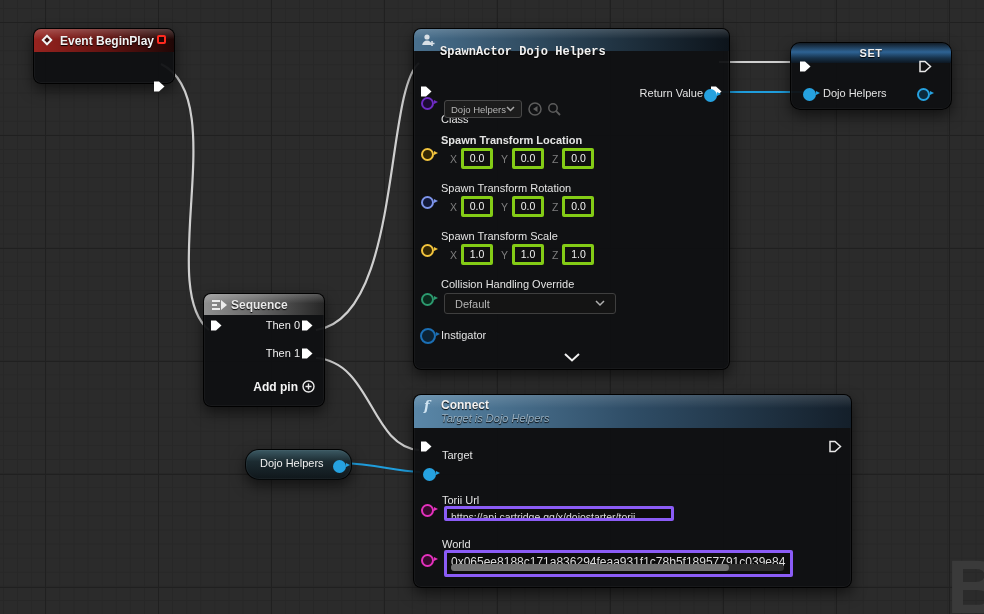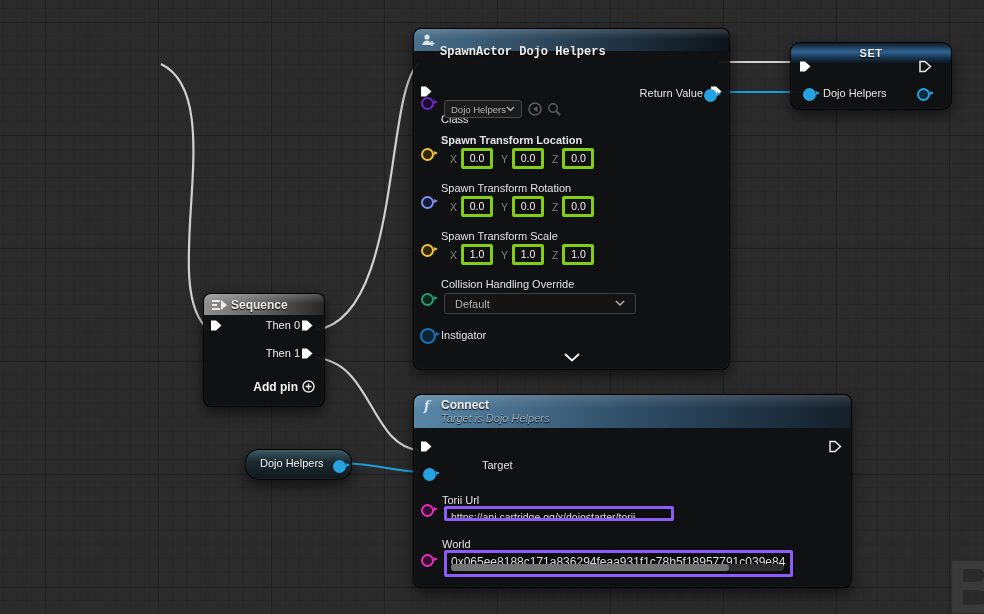--- a/index.html
+++ b/index.html
@@ -65,20 +65,29 @@
 
   <svg class="wires" width="984" height="614">
     <path d="M161,64 C232,98 156,288 209,330" fill="none" stroke="#cfcfcf" stroke-width="2.2"></path>
     <path d="M316,330 C402,318 384,92 419,63" fill="none" stroke="#cfcfcf" stroke-width="2.2"></path>
     <path d="M316,358 C372,362 370,446 419,450" fill="none" stroke="#cfcfcf" stroke-width="2.2"></path>
     <path d="M719,62 L800,62" fill="none" stroke="#cfcfcf" stroke-width="2.2"></path>
     <path d="M716,92 L806,92" fill="none" stroke="#1f9ddc" stroke-width="2.2"></path>
     <path d="M341,463 C378,464 392,471 420,472" fill="none" stroke="#1f9ddc" stroke-width="2.2"></path>
   </svg>
 
+  <div class="node" style="left:33px;top:28px;width:140px;height:54px;">
+    <div class="hdr hdr-red" style="height:23px;"></div>
+    <span class="abs" style="left:9px;top:7px;width:8px;height:8px;border:2px solid #f2f2f2;background:#3d0d0b;transform:rotate(45deg);"></span>
+    <div class="abs ntitle" style="left:26px;top:5px;">Event BeginPlay</div>
+    <span class="abs" style="right:8px;top:6px;width:9px;height:9px;border:2px solid #ff2a1f;background:#240605;border-radius:2px;"></span>
+    <svg class="pe" style="right:8px;top:51px;position:absolute;" viewBox="0 0 13 13">
+        <polygon points="1,1.5 6,1.5 11.5,6.5 6,11.5 1,11.5" fill="#ffffff"></polygon>
+      </svg>
+  </div>
 
   <div class="node" style="left:203px;top:293px;width:120px;height:112px;">
     <div class="hdr hdr-gray" style="height:21px;"></div>
     <svg class="abs" style="left:7px;top:5px;" width="16" height="12" viewBox="0 0 16 12">
       <path d="M1,2 h8 M1,6 h5 M1,10 h8" stroke="#ececec" stroke-width="2" fill="none"></path>
       <polygon points="10,1 16,6 10,11" fill="#ececec"></polygon>
     </svg>
     <div class="abs ntitle" style="left:27px;top:4px;color:#e9e9e9;">Sequence</div>
     <svg class="pe" style="left:6px;top:25px;position:absolute;" viewBox="0 0 13 13">
         <polygon points="1,1.5 6,1.5 11.5,6.5 6,11.5 1,11.5" fill="#ffffff"></polygon>
@@ -164,21 +173,21 @@
       <span class="axis">X</span>
       <span class="vbox">1.0</span>
       <span class="axis">Y</span>
       <span class="vbox">1.0</span>
       <span class="axis">Z</span>
       <span class="vbox">1.0</span>
     </div>
 
     <div class="abs lbl" style="left:27px;top:249px;">Collision Handling Override</div>
     <span class="pd" style="--c:#2c9a6f;left:7px;top:264px;background:#0a2a1d;"></span>
-    <div class="abs dd" style="left:30px;top:264px;width:192px;height:21px;font-size:11px;background:#141414;border-color:#3f3f3f;padding:0 10px;">
+    <div class="abs dd" style="left:30px;top:264px;width:172px;height:21px;font-size:11px;background:#141414;border-color:#3f3f3f;padding:0 10px;">
       <span>Default</span>
       <svg width="10" height="7" viewBox="0 0 10 7">
           <polyline points="1,1 5,5 9,1" fill="none" stroke="#b0b0b0" stroke-width="1.5"></polyline>
         </svg>
     </div>
 
     <span class="pd lg" style="--c:#1b6fb5;left:6px;top:299px;background:#0c2233;"></span>
     <div class="abs lbl" style="left:27px;top:300px;">Instigator</div>
 
     <svg class="abs" style="left:150px;top:324px;" width="16" height="9" viewBox="0 0 16 9">
@@ -212,21 +221,21 @@
     <div class="abs nsub" style="left:27px;top:17px;">Target is Dojo Helpers</div>
 
     <svg class="pe" style="left:6px;top:45px;position:absolute;" viewBox="0 0 13 13">
         <polygon points="1,1.5 6,1.5 11.5,6.5 6,11.5 1,11.5" fill="#ffffff"></polygon>
       </svg>
     <svg class="pe" style="left:415px;top:45px;position:absolute;" viewBox="0 0 13 13">
         <polygon points="1,1.5 6,1.5 11.5,6.5 6,11.5 1,11.5" fill="none" stroke="#e8e8e8" stroke-width="1.5"></polygon>
       </svg>
 
     <span class="pd filled" style="--c:#26a2e0;left:9px;top:73px;"></span>
-    <div class="abs lbl" style="left:28px;top:64px;margin-left:40px;">Target</div>
+    <div class="abs lbl" style="left:28px;top:54px;">Target</div>
 
     <div class="abs lbl" style="left:28px;top:99px;">Torii Url</div>
     <span class="pd" style="--c:#e431bd;left:7px;top:109px;background:#360b2c;"></span>
     <div class="abs tbox" style="left:30px;top:111px;width:230px;height:15px;font-size:10.5px;line-height:15px;">https://api.cartridge.gg/x/dojostarter/torii</div>
 
     <div class="abs lbl" style="left:28px;top:143px;">World</div>
     <span class="pd" style="--c:#e431bd;left:7px;top:159px;background:#360b2c;"></span>
     <div class="abs tbox" style="left:30px;top:155px;width:349px;height:27px;font-size:12px;line-height:16px;">
       <span>0x065ee8188c171a836294feaa931f1c78b5f18957791c039e84</span>
       <div class="scroll-track" style="left:4px;right:6px;bottom:3px;"></div>

